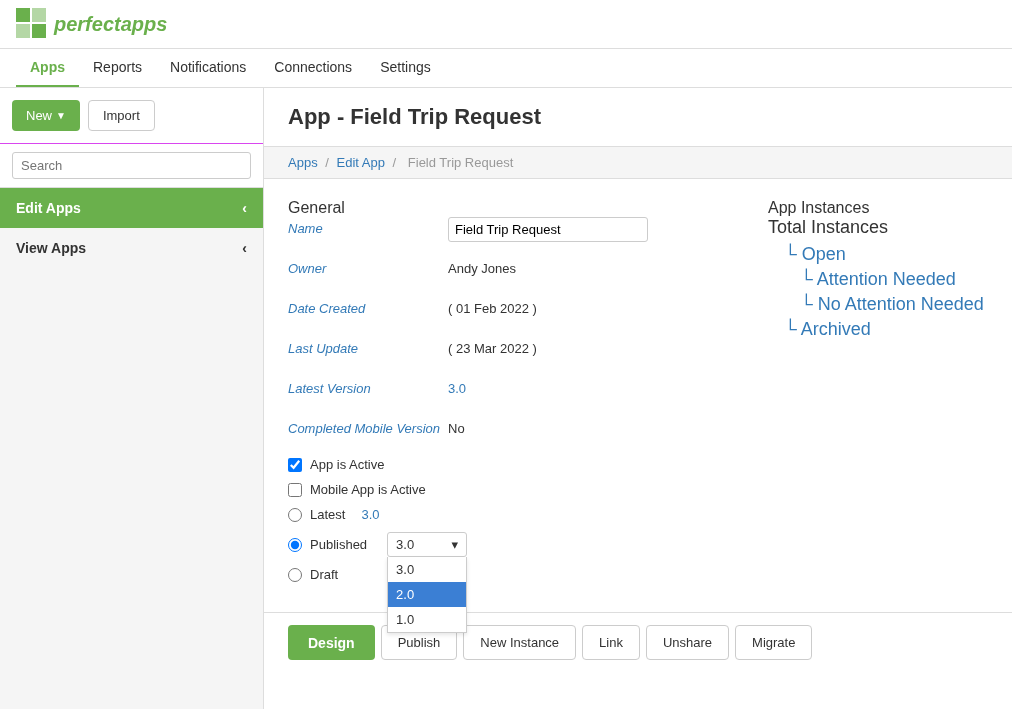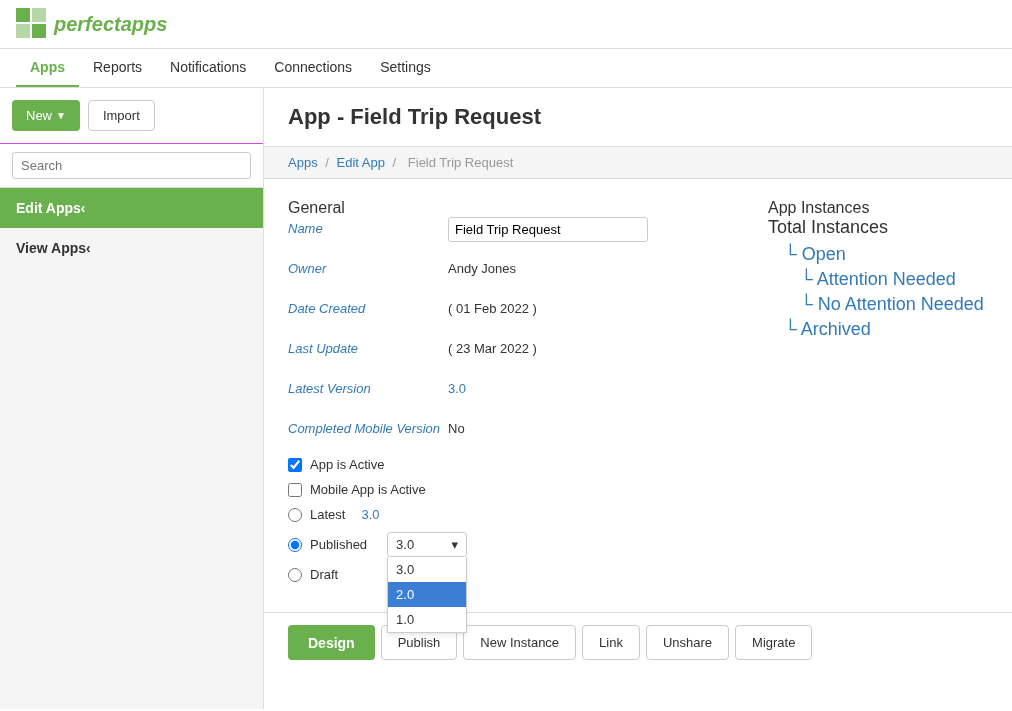--- a/index.html
+++ b/index.html
@@ -107,21 +107,21 @@
       width: 100%;
       padding: 5px 8px;
       border: 1px solid #ccc;
       border-radius: 3px;
       font-size: 13px;
       outline: none;
     }
     .sidebar-menu-item {
       display: flex;
       align-items: center;
-      justify-content: flex-start;
+      justify-content: space-between;
       padding: 12px 16px;
       cursor: pointer;
       font-size: 14px;
       font-weight: bold;
     }
     .sidebar-menu-item.active {
       background: #6ab04c;
       color: #fff;
     }
     .sidebar-menu-item.inactive {

